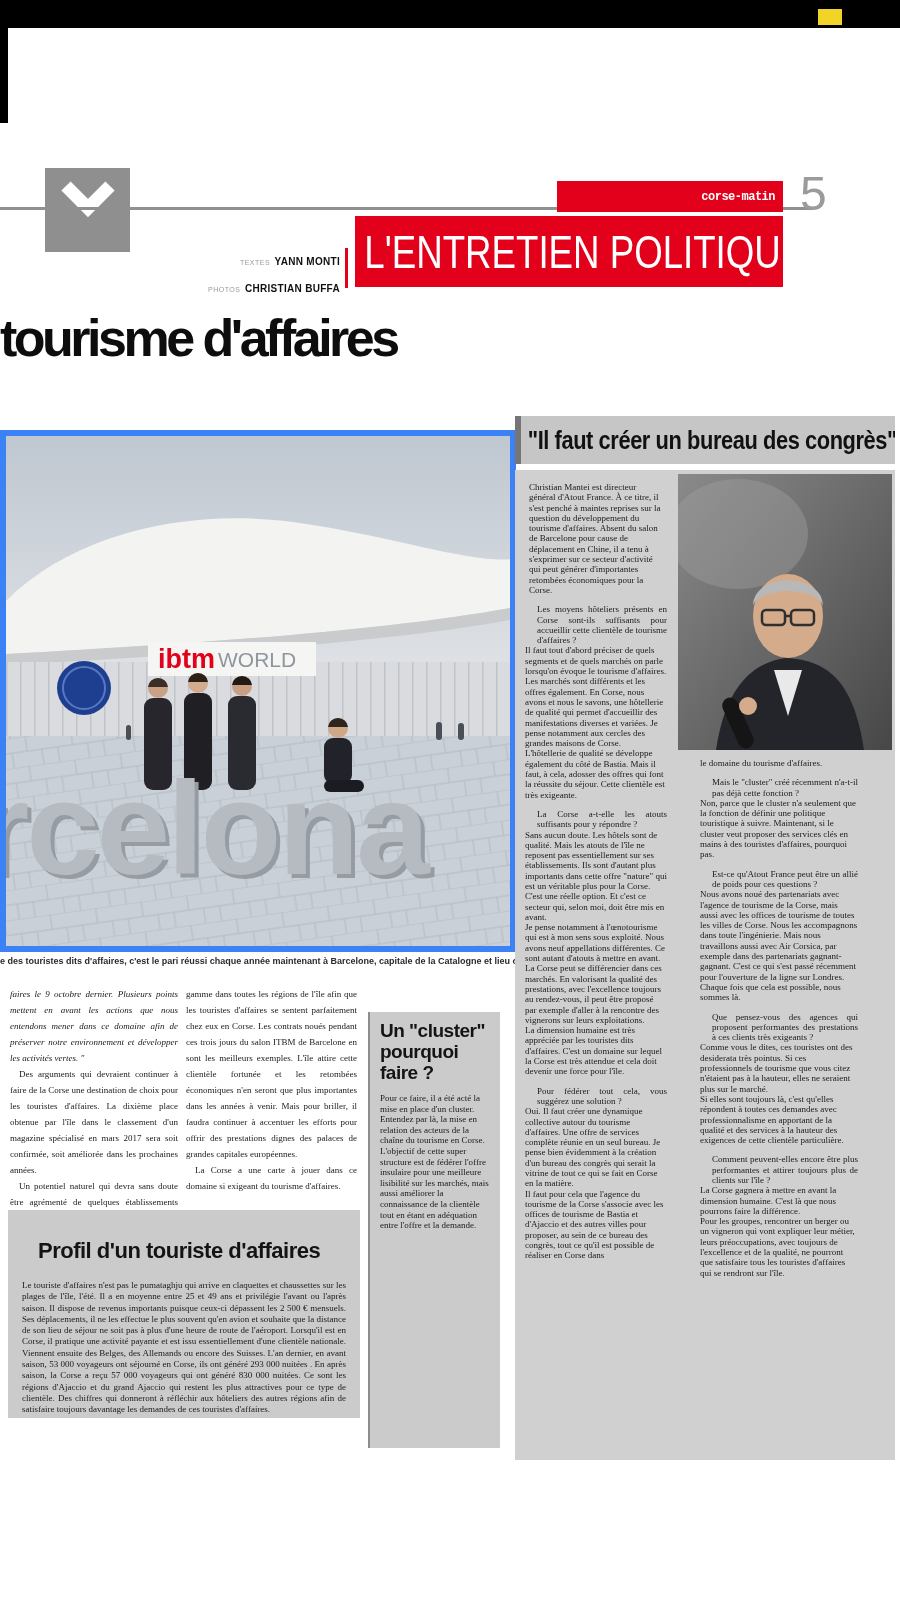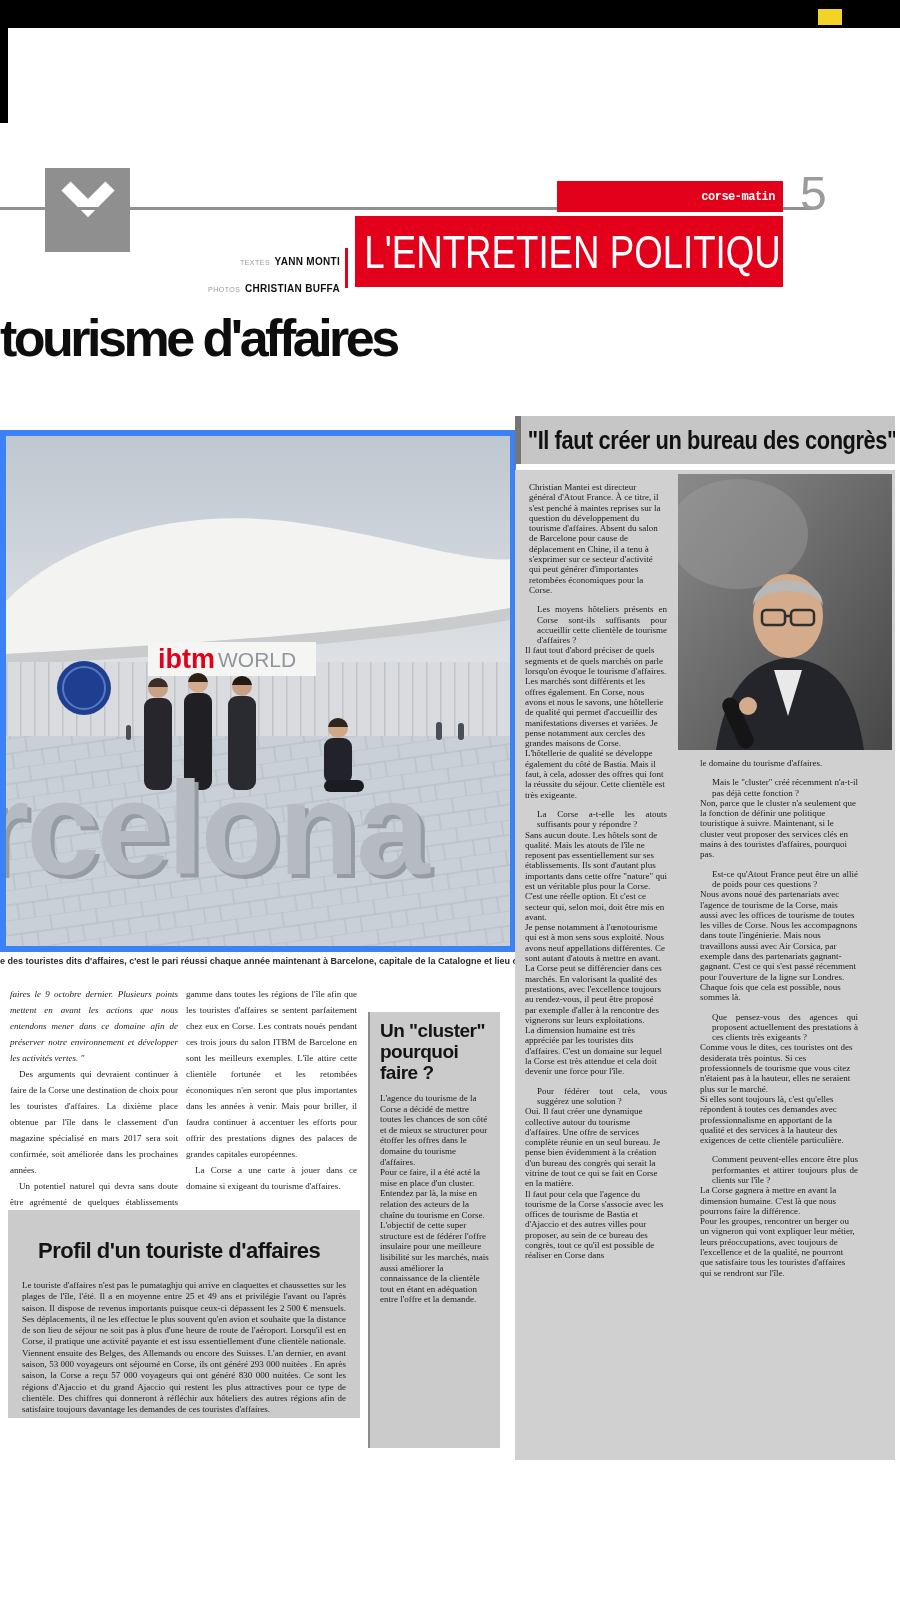--- a/index.html
+++ b/index.html
@@ -192,21 +192,20 @@
   </div>
 
   <div class="abs profil-box">
     <h2>Profil d'un touriste d'affaires</h2>
     <div class="body">Le touriste d'affaires n'est pas le pumataghju qui arrive en claquettes et chaussettes sur les plages de l'île, l'été. Il a en moyenne entre 25 et 49 ans et privilégie l'avant ou l'après saison. Il dispose de revenus importants puisque ceux-ci dépassent les 2 500 € mensuels. Ses déplacements, il ne les effectue le plus souvent qu'en avion et souhaite que la distance de son lieu de séjour ne soit pas à plus d'une heure de route de l'aéroport. Lorsqu'il est en Corse, il pratique une activité payante et est issu essentiellement d'une clientèle nationale. Viennent ensuite des Belges, des Allemands ou encore des Suisses. L'an dernier, en avant saison, 53 000 voyageurs ont séjourné en Corse, ils ont généré 293 000 nuitées . En après saison, la Corse a reçu 57 000 voyageurs qui ont généré 830 000 nuitées. Ce sont les régions d'Ajaccio et du grand Ajaccio qui restent les plus attractives pour ce type de clientèle. Des chiffres qui donneront à réfléchir aux hôteliers des autres régions afin de satisfaire toujours davantage les demandes de ces touristes d'affaires.</div>
   </div>
 
   <div class="abs cluster-box">
     <h2>Un "cluster" pourquoi faire ?</h2>
     <div class="body">
-      <p>L'agence du tourisme de la Corse a décidé de mettre toutes les chances de son côté et de mieux se structurer pour étoffer les offres dans le domaine du tourisme d'affaires.</p>
       <p>Pour ce faire, il a été acté la mise en place d'un cluster. Entendez par là, la mise en relation des acteurs de la chaîne du tourisme en Corse.</p>
       <p>L'objectif de cette super structure est de fédérer l'offre insulaire pour une meilleure lisibilité sur les marchés, mais aussi améliorer la connaissance de la clientèle tout en étant en adéquation entre l'offre et la demande.</p>
     </div>
   </div>
 
   <div class="abs iv-headline">
     <span>"Il faut créer un bureau des congrès"</span>
   </div>
 
   <div class="abs iv-panel">
@@ -248,21 +247,21 @@
       <p class="a">Oui. Il faut créer une dynamique collective autour du tourisme d'affaires. Une offre de services complète réunie en un seul bureau. Je pense bien évidemment à la création d'un bureau des congrès qui serait la vitrine de tout ce qui se fait en Corse en la matière.
 Il faut pour cela que l'agence du tourisme de la Corse s'associe avec les offices de tourisme de Bastia et d'Ajaccio et des autres villes pour proposer, au sein de ce bureau des congrès, tout ce qu'il est possible de réaliser en Corse dans</p>
     </div>
 
     <div class="abs iv-col iv-colB">
       <p class="cont">le domaine du tourisme d'affaires.</p>
       <p class="q">Mais le "cluster" créé récemment n'a-t-il pas déjà cette fonction ?</p>
       <p class="a">Non, parce que le cluster n'a seulement que la fonction de définir une politique touristique à suivre. Maintenant, si le cluster veut proposer des services clés en mains à des touristes d'affaires, pourquoi pas.</p>
       <p class="q">Est-ce qu'Atout France peut être un allié de poids pour ces questions ?</p>
       <p class="a">Nous avons noué des partenariats avec l'agence de tourisme de la Corse, mais aussi avec les offices de tourisme de toutes les villes de Corse. Nous les accompagnons dans toute l'ingénierie. Mais nous travaillons aussi avec Air Corsica, par exemple dans des partenariats gagnant-gagnant. C'est ce qui s'est passé récemment pour l'ouverture de la ligne sur Londres. Chaque fois que cela est possible, nous sommes là.</p>
-      <p class="q">Que pensez-vous des agences qui proposent actuellement des prestations à ces clients très exigeants ?</p>
+      <p class="q">Que pensez-vous des agences qui proposent performantes des prestations à ces clients très exigeants ?</p>
       <p class="a">Comme vous le dites, ces touristes ont des desiderata très pointus. Si ces professionnels de tourisme que vous citez n'étaient pas à la hauteur, elles ne seraient plus sur le marché.
 Si elles sont toujours là, c'est qu'elles répondent à toutes ces demandes avec professionnalisme en apportant de la qualité et des services à la hauteur des exigences de cette clientèle particulière.</p>
       <p class="q">Comment peuvent-elles encore être plus performantes et attirer toujours plus de clients sur l'île ?</p>
       <p class="a">La Corse gagnera à mettre en avant la dimension humaine. C'est là que nous pourrons faire la différence.
 Pour les groupes, rencontrer un berger ou un vigneron qui vont expliquer leur métier, leurs préoccupations, avec toujours de l'excellence et de la qualité, ne pourront que satisfaire tous les touristes d'affaires qui se rendront sur l'île.</p>
     </div>
   </div>
 
 </div>
 

